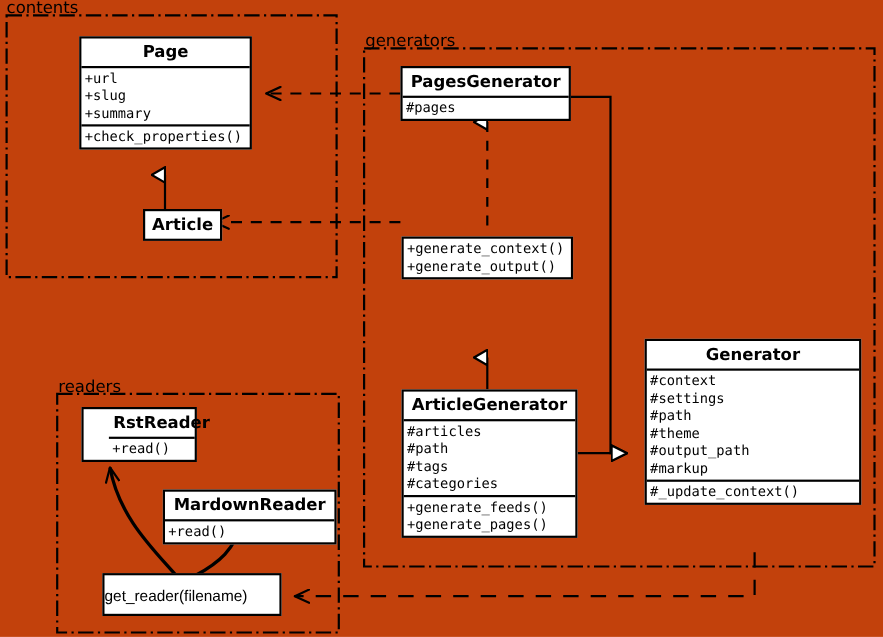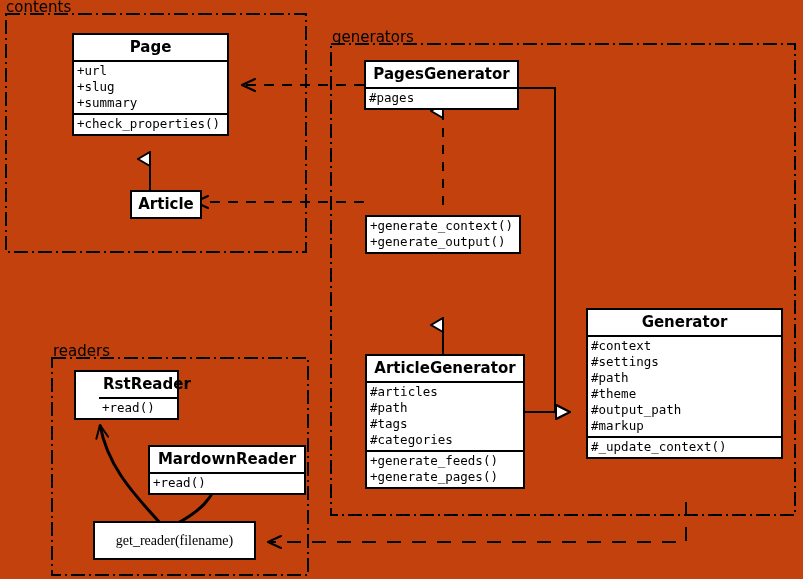--- a/index.html
+++ b/index.html
@@ -70,22 +70,22 @@
     white-space: pre;
     text-align: left;
   }
   .plainbox {
     position: absolute;
     box-sizing: border-box;
     border: 2px solid #000;
     background: #fff;
     display: flex;
     align-items: center;
-    justify-content: center;
-    font-family: Liberation Serif, serif;
+    justify-content: flex-start;
+    font-family: Liberation Sans, sans-serif;
     font-size: 14px;
   }
 </style>
 </head>
 <body>
 
 <div id="canvas">
 
   <svg class="layer" viewBox="0 0 803 579">
     <defs>

